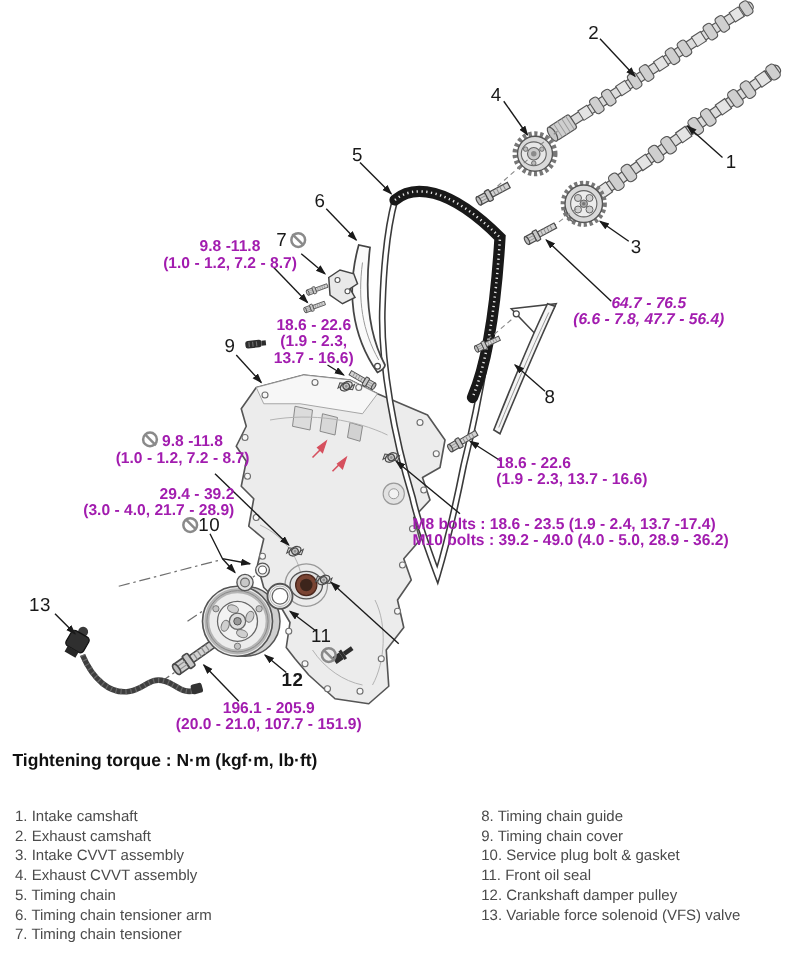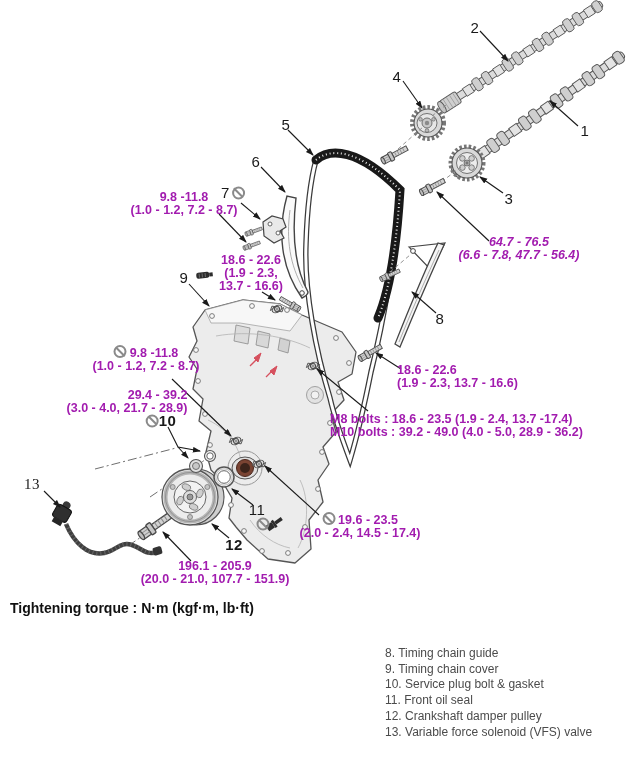--- a/index.html
+++ b/index.html
@@ -271,24 +271,24 @@
     <div id="annotations">
         <div class="callout" style="left: 585px; top: 130px;"><span>1</span></div>
         <div class="callout" style="left: 475px; top: 27px;"><span>2</span></div>
         <div class="callout" style="left: 509px; top: 198px;"><span>3</span></div>
         <div class="callout" style="left: 397px; top: 76px;"><span>4</span></div>
         <div class="callout" style="left: 286px; top: 124px;"><span>5</span></div>
         <div class="callout" style="left: 256px; top: 161px;"><span>6</span></div>
         <div class="callout" style="left: 233px; top: 192px;"><span>7</span><span class="nosym"></span></div>
         <div class="callout" style="left: 440px; top: 318px;"><span>8</span></div>
         <div class="callout" style="left: 184px; top: 277px;"><span>9</span></div>
-        <div class="callout" style="left: 160px; top: 420px; font-weight: bold;"><span class="nosym"></span><span>10</span></div>
+        <div class="callout" style="left: 160px; top: 420px;"><span class="nosym"></span><span>10</span></div>
         <div class="callout" style="left: 257px; top: 509px;"><span>11</span></div>
         <div class="callout" style="left: 234px; top: 544px; font-weight: bold;"><span>12</span></div>
-        <div class="callout" style="left: 32px; top: 484px; font-family: Liberation Serif, serif;"><span>13</span></div>
+        <div class="callout" style="left: 32px; top: 484px;"><span>13</span></div>
         <div class="torque" style="left: 184px; top: 191px;">
           <div>9.8 -11.8</div>
           <div>(1.0 - 1.2, 7.2 - 8.7)</div>
         </div>
         <div class="torque" style="left: 251px; top: 254px;">
           <div>18.6 - 22.6</div>
           <div>(1.9 - 2.3,</div>
           <div>13.7 - 16.6)</div>
         </div>
         <div class="torque" style="left: 519px; top: 236px; font-style: italic;">
@@ -304,34 +304,39 @@
           <div>(3.0 - 4.0, 21.7 - 28.9)</div>
         </div>
         <div class="torque left" style="left: 397px; top: 364px;">
           <div>18.6 - 22.6</div>
           <div>(1.9 - 2.3, 13.7 - 16.6)</div>
         </div>
         <div class="torque left tight" style="left: 330px; top: 413px;">
           <div>M8 bolts : 18.6 - 23.5 (1.9 - 2.4, 13.7 -17.4)</div>
           <div>M10 bolts : 39.2 - 49.0 (4.0 - 5.0, 28.9 - 36.2)</div>
         </div>
-        <div class="torque" style="left: 360px; top: 512px;">
-          <div><span class="nosym"></span>19.6 - 23.5</div>
-          <div>(2.0 - 2.4, 14.5 - 17.4)</div>
-        </div>
         <div class="torque" style="left: 215px; top: 560px;">
           <div>196.1 - 205.9</div>
           <div>(20.0 - 21.0, 107.7 - 151.9)</div>
         </div>
         <span class="nosym lone" style="left: 263px; top: 524px;"></span>
       </div>
   </div>
 
   <div class="caption">Tightening torque : N·m (kgf·m, lb·ft)</div>
 
+  <ul class="plist l">
+      <li>1. Intake camshaft</li>
+      <li>2. Exhaust camshaft</li>
+      <li>3. Intake CVVT assembly</li>
+      <li>4. Exhaust CVVT assembly</li>
+      <li>5. Timing chain</li>
+      <li>6. Timing chain tensioner arm</li>
+      <li>7. Timing chain tensioner</li>
+    </ul>
   <ul class="plist r">
       <li>8. Timing chain guide</li>
       <li>9. Timing chain cover</li>
       <li>10. Service plug bolt &amp; gasket</li>
       <li>11. Front oil seal</li>
       <li>12. Crankshaft damper pulley</li>
       <li>13. Variable force solenoid (VFS) valve</li>
     </ul>
 
 </div>

